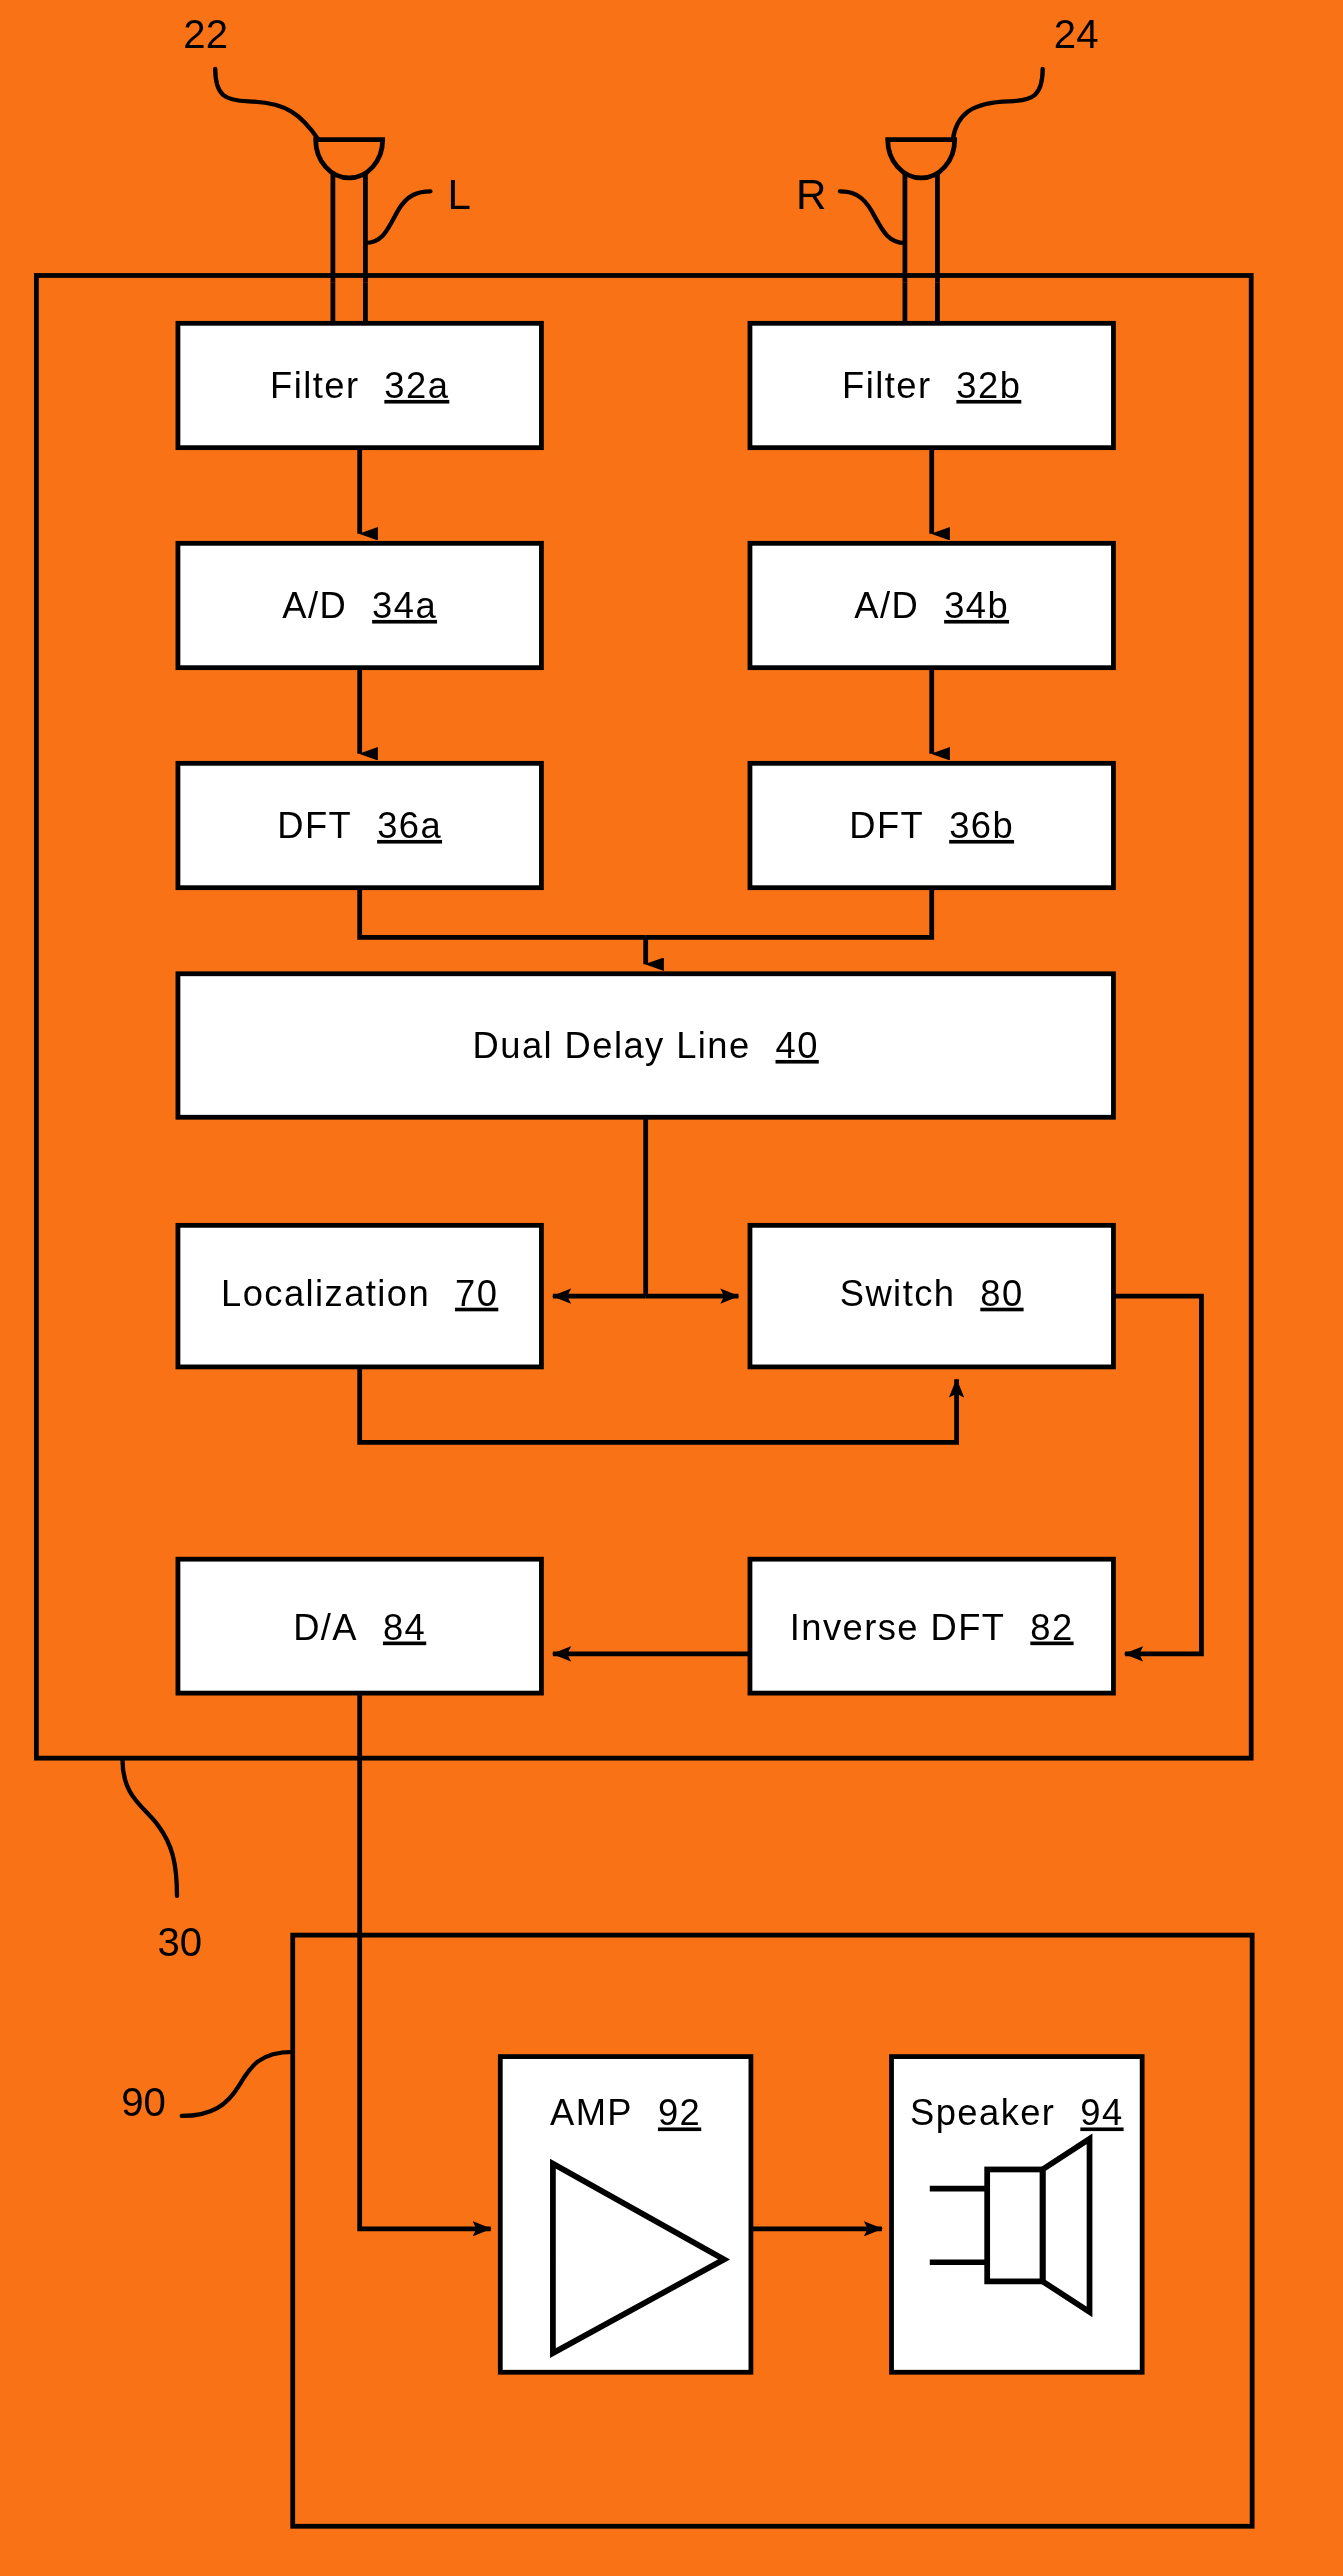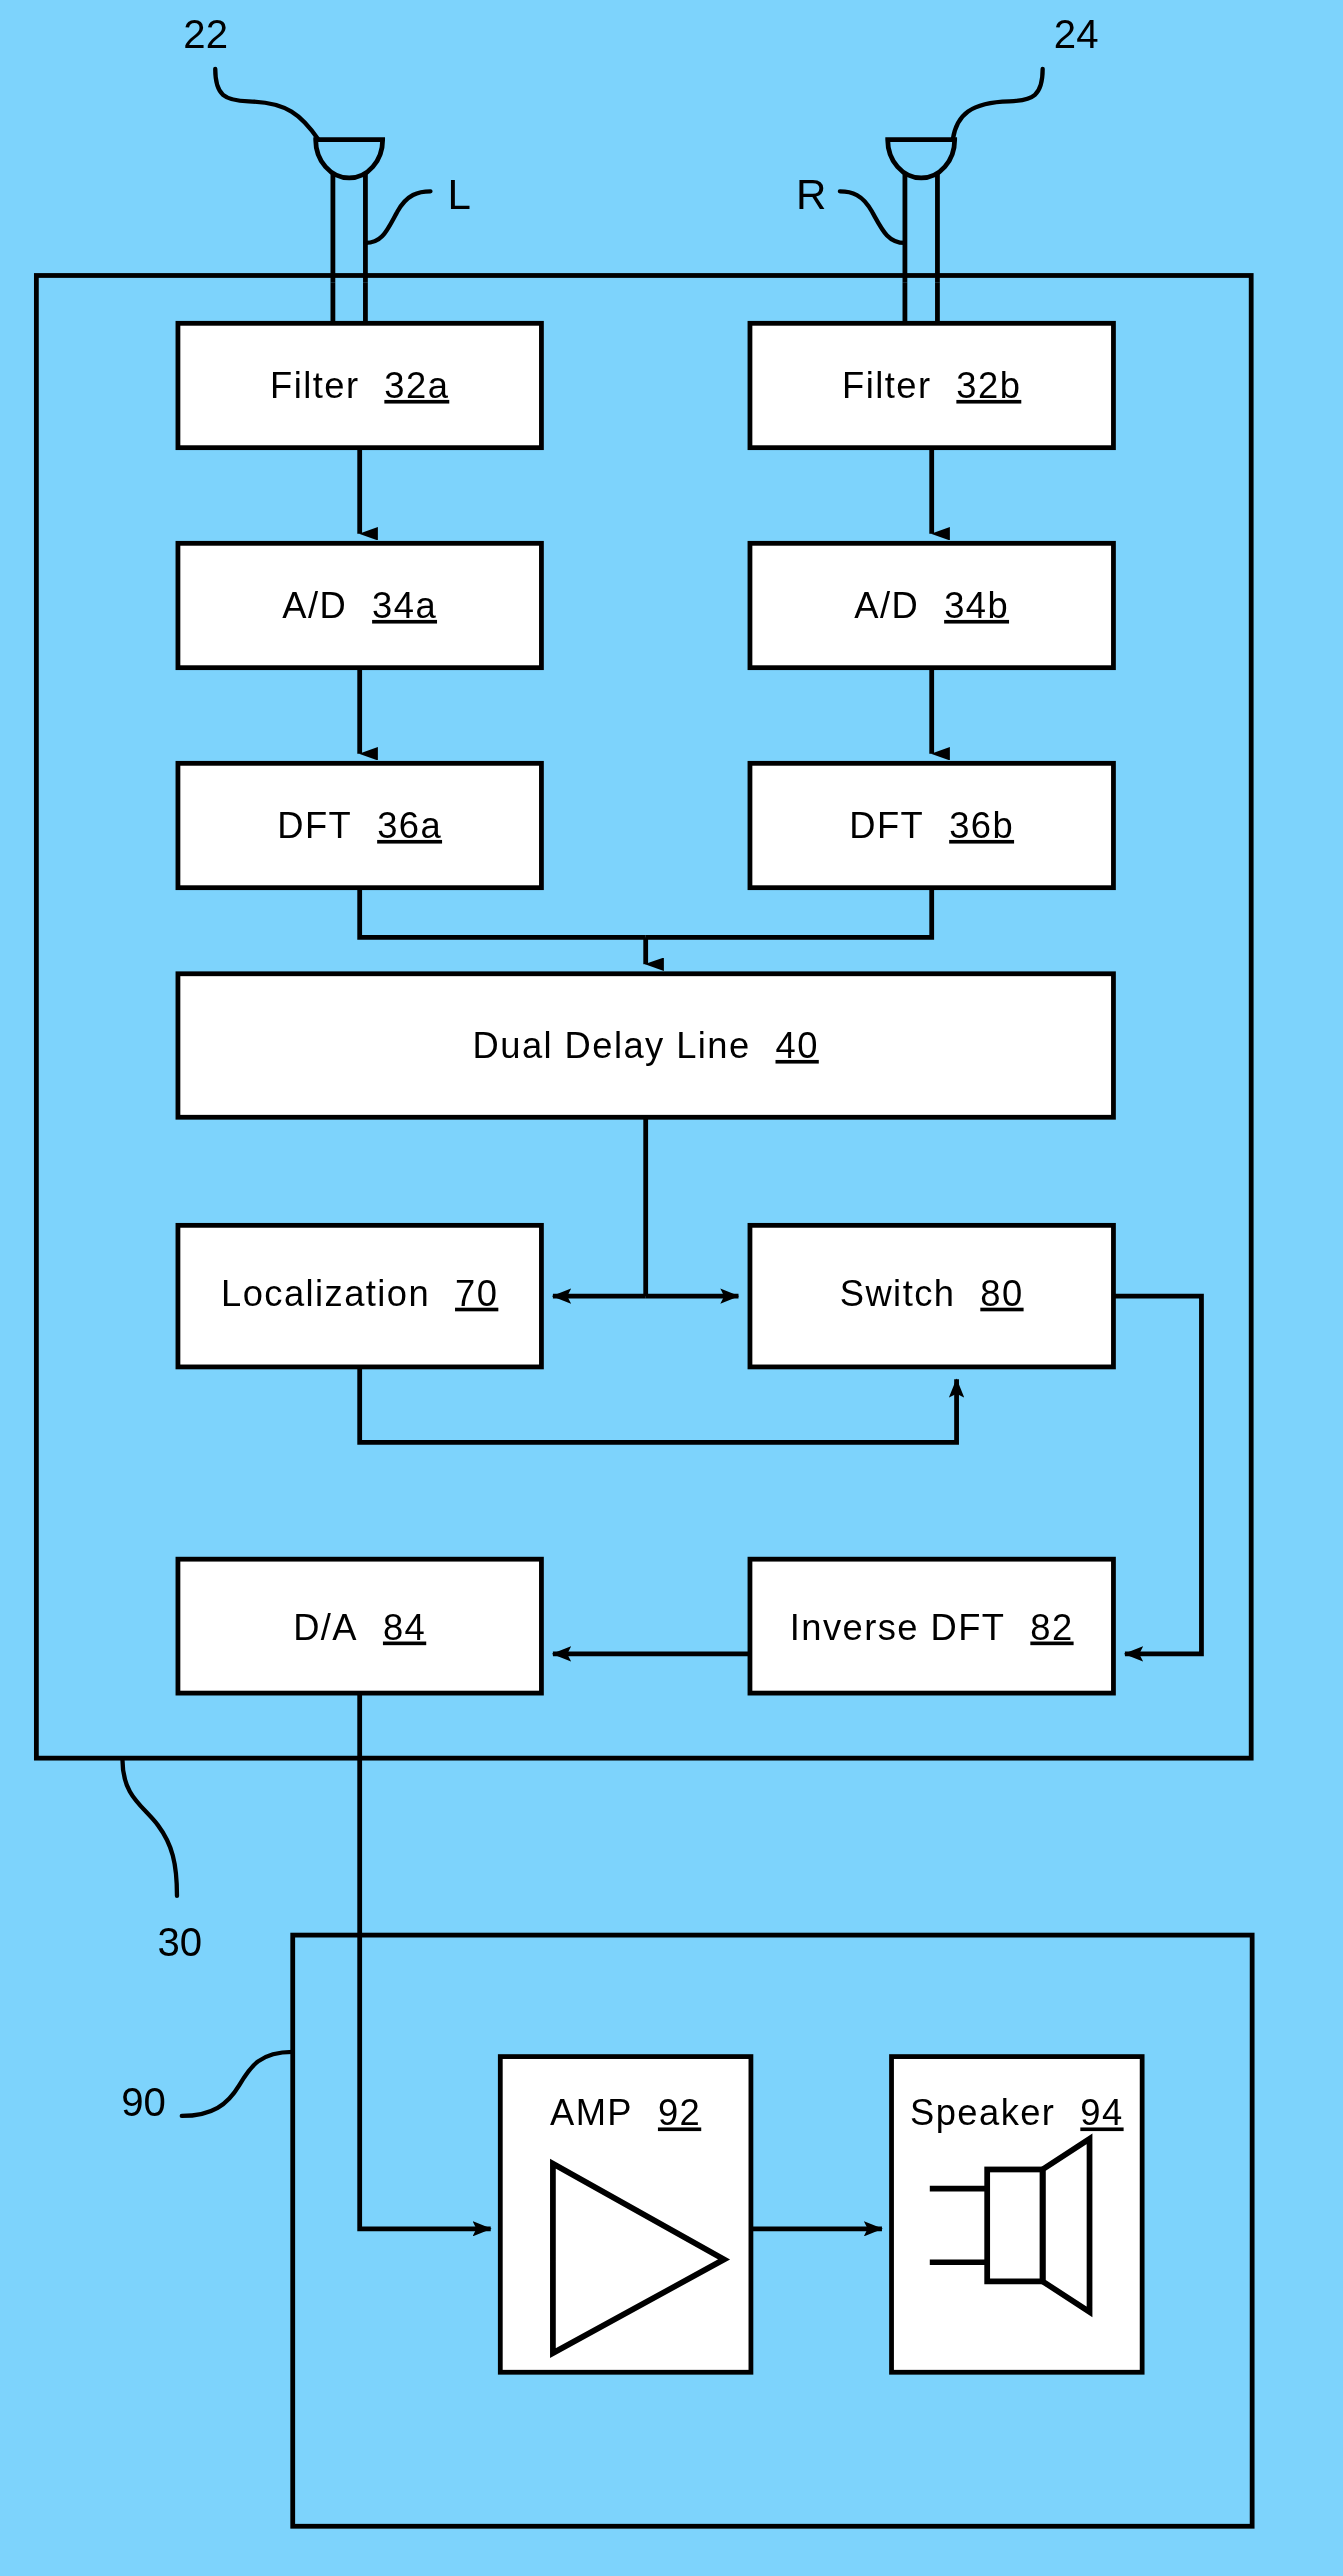--- a/index.html
+++ b/index.html
@@ -7,21 +7,21 @@
     padding: 0;
     background: #ffffff;
   }
   body {
     font-family: "Liberation Sans", sans-serif;
   }
   #stage {
     position: relative;
     width: 1344px;
     height: 2576px;
-    background: #7dd3fc;
+    background: #f97316;
     overflow: hidden;
   }
   svg#diagram {
     position: absolute;
     top: 0;
     left: 0;
     width: 1344px;
     height: 2576px;
   }
   .blk-rect {

